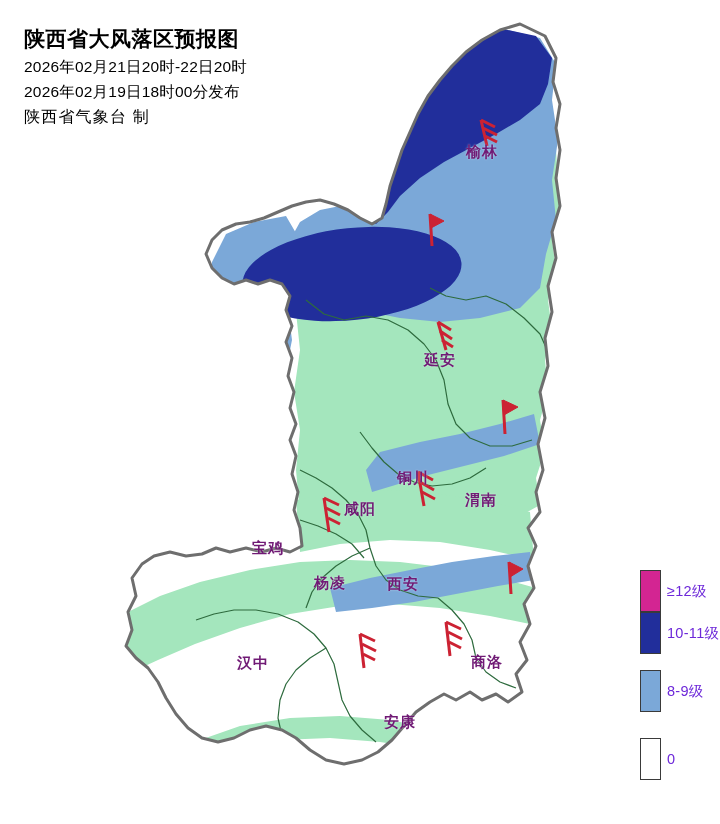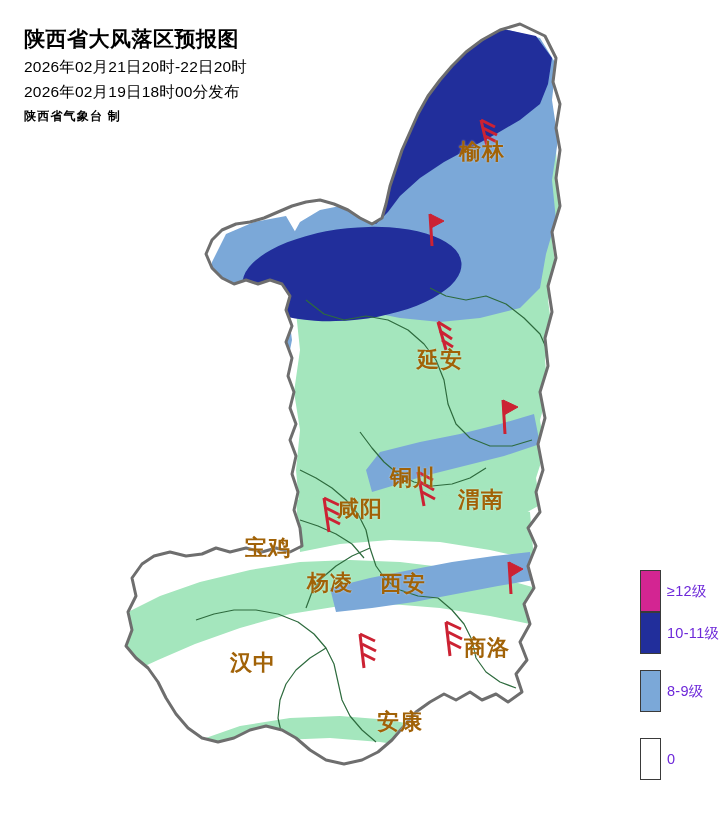--- a/index.html
+++ b/index.html
@@ -7,28 +7,28 @@
        font-family:"Liberation Sans","DejaVu Sans",sans-serif;color:#111;}
 
   #root{position:absolute;inset:0;background:#ffffff;}
 
   
   .titleblock{position:absolute;left:24px;top:24px;width:330px;}
   .titleblock .t-main{font-size:21px;font-weight:bold;letter-spacing:.5px;
        line-height:30px;color:#000000;}
   .titleblock .t-line{font-size:15.5px;line-height:25px;color:#000000;
        letter-spacing:.2px;}
-  .titleblock .t-line.small{font-size:12px;letter-spacing:1.2px;font-weight:bold;}
+  .titleblock .t-line.small{font-size:16px;letter-spacing:1.2px;}
 
   
   .mapwrap{position:absolute;left:0;top:0;width:640px;height:824px;}
   .mapwrap svg{display:block;width:640px;height:824px;}
 
   
-  .citylabel{position:absolute;font-size:22px;font-weight:bold;color:#a16207;
+  .citylabel{position:absolute;font-size:15px;font-weight:bold;color:#701a75;
        letter-spacing:1px;white-space:nowrap;transform:translate(-50%,-50%);
        text-shadow:0 0 2px rgba(255,255,255,.55);}
 
   
   .legend{position:absolute;left:638px;top:570px;width:78px;height:210px;}
   .legend .lgrow{position:absolute;left:0;width:78px;height:42px;}
   .legend .sw{position:absolute;left:2px;top:0;width:21px;height:42px;
        border:1px solid #3a3a3a;box-sizing:border-box;}
   .legend .lbl{position:absolute;left:29px;top:50%;transform:translateY(-50%);
        font-size:14.5px;color:#6d28d9;white-space:nowrap;letter-spacing:.3px;}
@@ -214,21 +214,21 @@
 
     <div id="city-layer">
         <div class="citylabel" style="left: 482px; top: 152px;">榆林</div>
         <div class="citylabel" style="left: 440px; top: 360px;">延安</div>
         <div class="citylabel" style="left: 413px; top: 478px; text-align: center;">铜川</div>
         <div class="citylabel" style="left: 481px; top: 500px;">渭南</div>
         <div class="citylabel" style="left: 360px; top: 509px;">咸阳</div>
         <div class="citylabel" style="left: 268px; top: 548px;">宝鸡</div>
         <div class="citylabel" style="left: 330px; top: 583px;">杨凌</div>
         <div class="citylabel" style="left: 403px; top: 584px;">西安</div>
-        <div class="citylabel" style="left: 487px; top: 648px;">商洛</div>
+        <div class="citylabel" style="left: 487px; top: 662px;">商洛</div>
         <div class="citylabel" style="left: 253px; top: 663px;">汉中</div>
         <div class="citylabel" style="left: 400px; top: 722px;">安康</div>
       </div>
   </div>
 
   <div class="legend" id="legend">
       <div class="lgrow" style="top: 0px;">
         <div class="sw" style="background: rgb(211, 37, 146);"></div>
         <div class="lbl">≥12级</div>
       </div>

